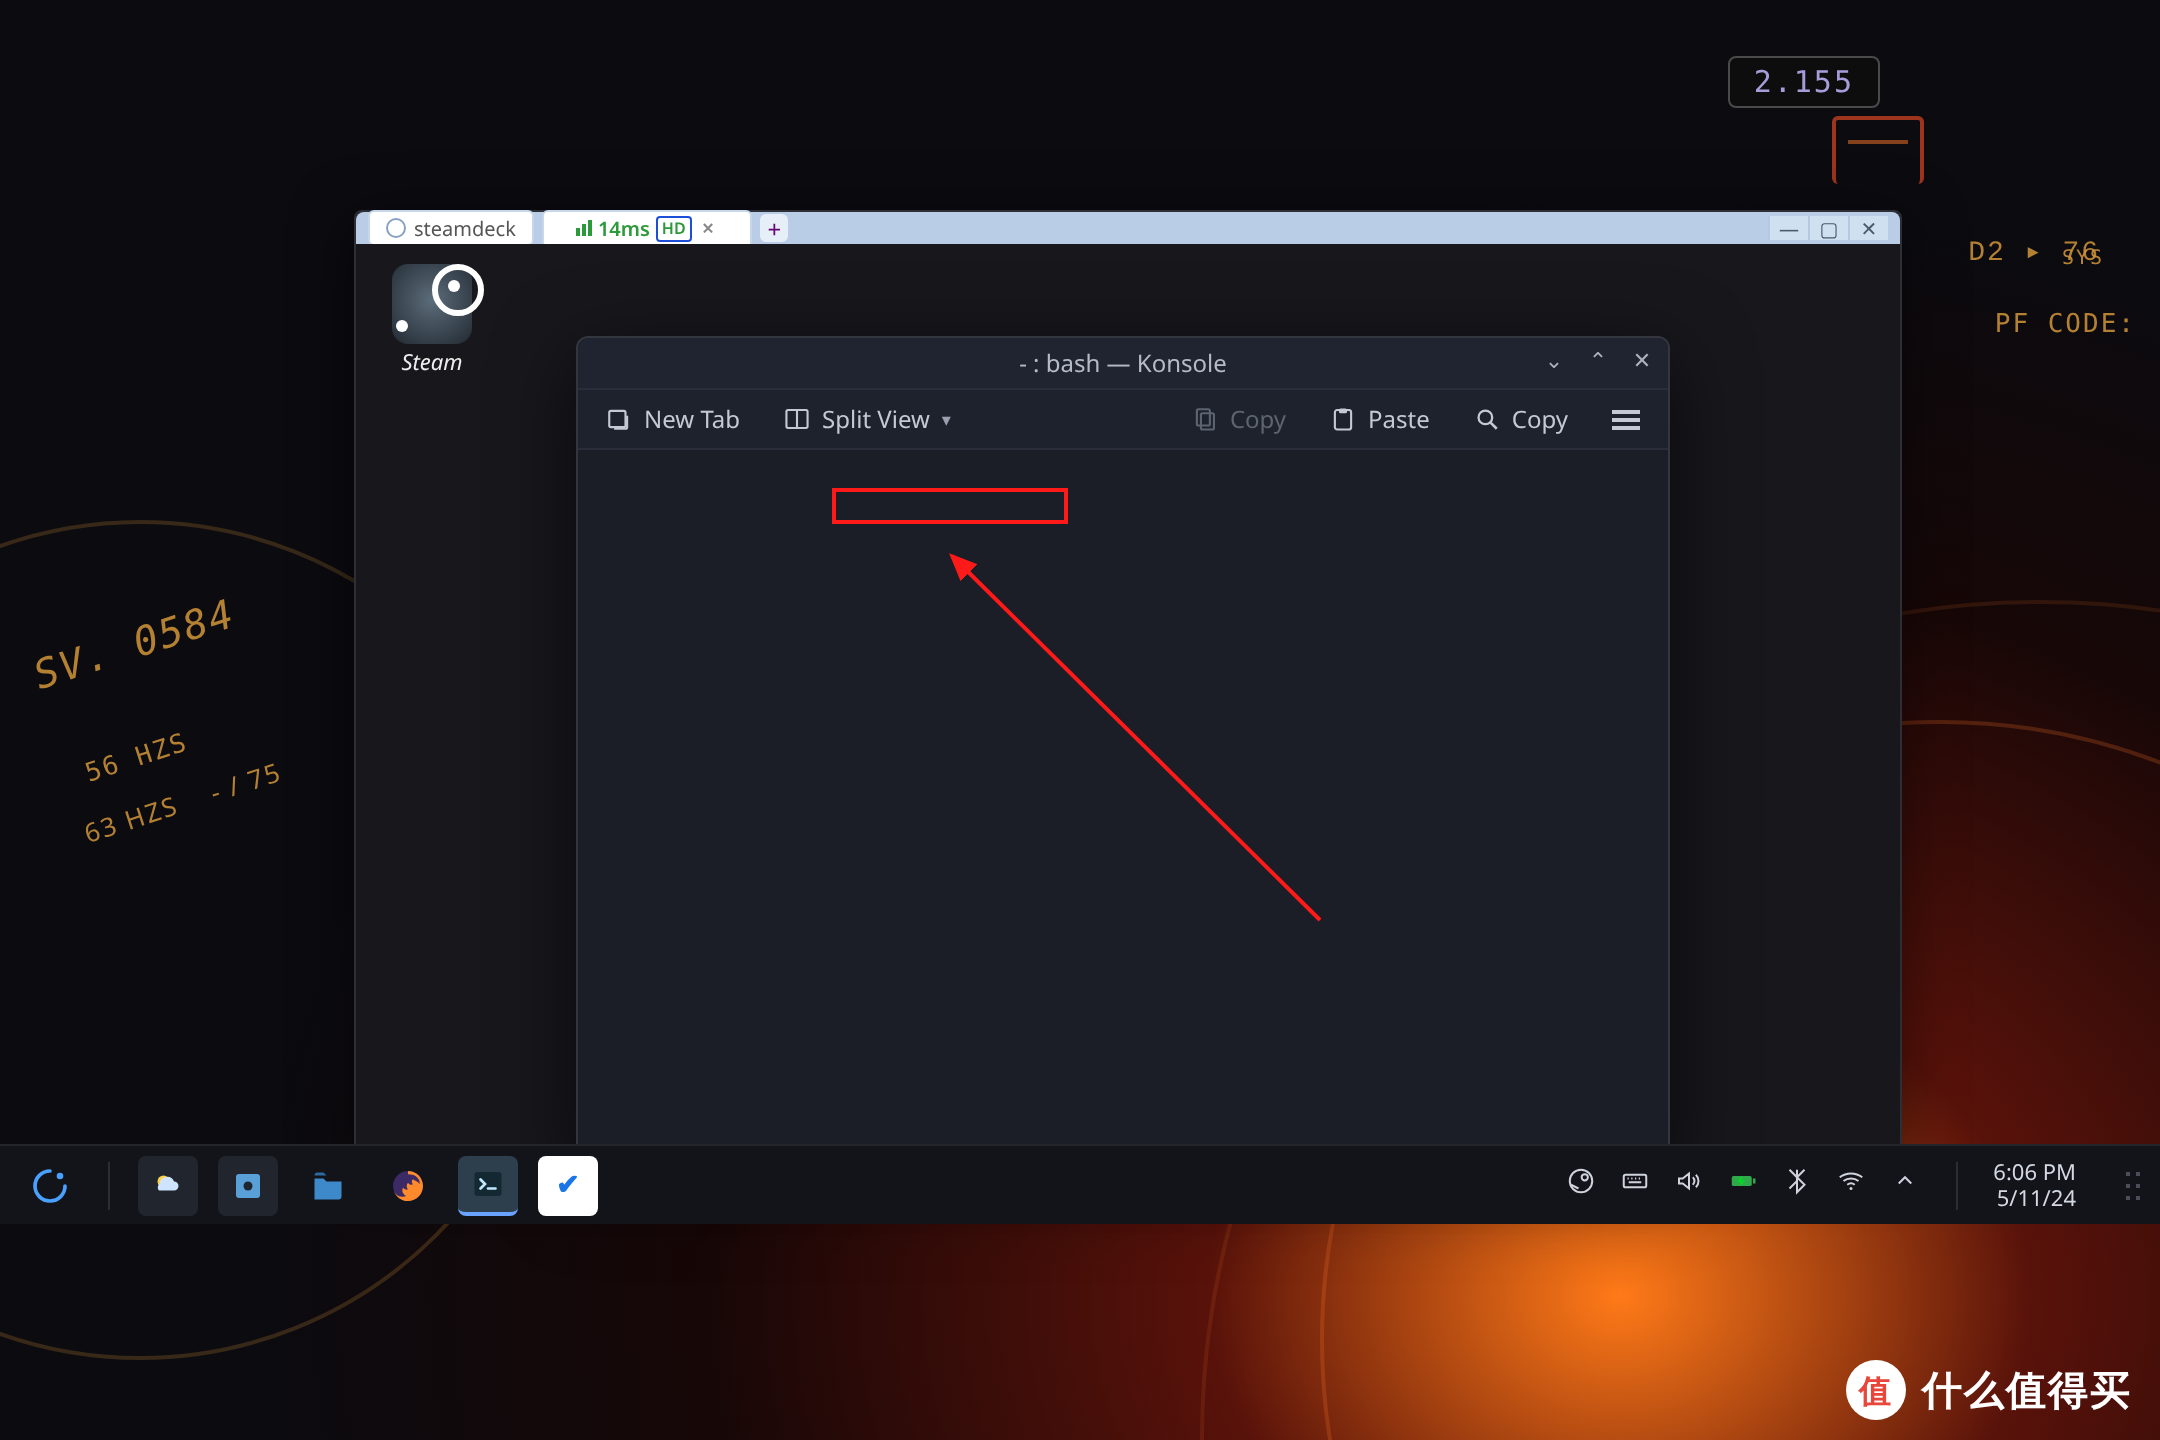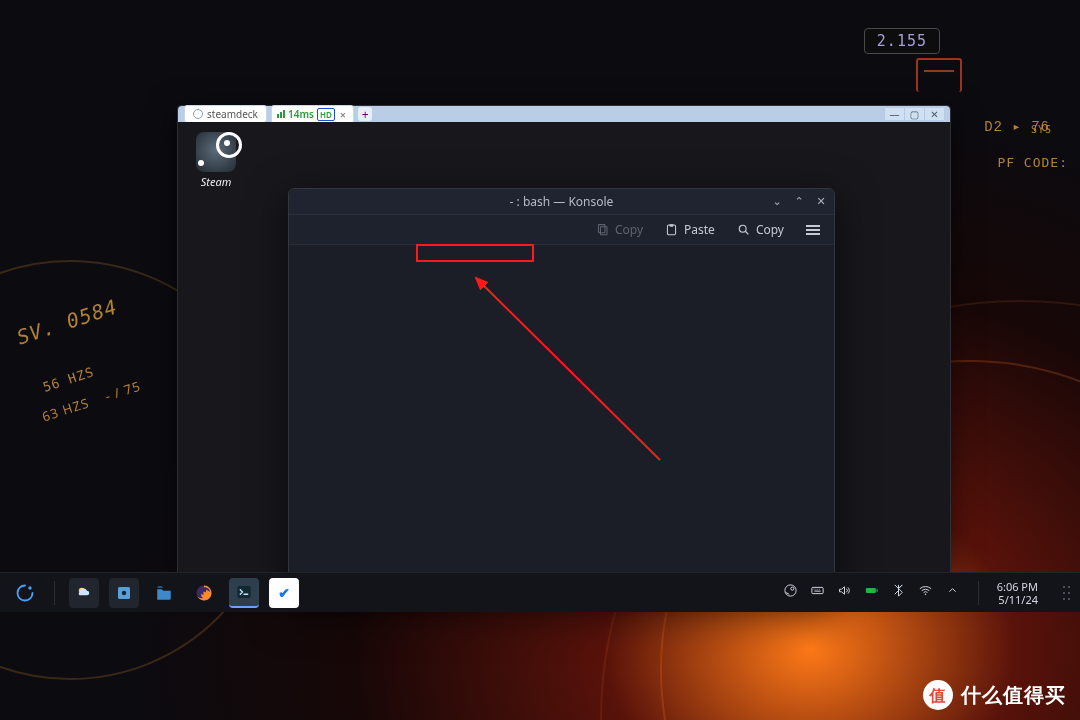--- a/index.html
+++ b/index.html
@@ -41,36 +41,36 @@
 
 
 .rv-window {
   position:absolute; left:177px; top:105px; width:774px; height:470px;
   background:#16161b; border:1px solid #2e2f36; border-radius:4px 4px 0 0;
   box-shadow:0 6px 30px rgba(0,0,0,.5);
 }
 .rv-titlebar { height:16px; background:#b9cee6; border-radius:4px 4px 0 0; display:flex; align-items:center; gap:4px; padding:0 6px; font-size:10px; color:#274; }
 .rv-tab { background:#fff; border:1px solid #c7d6e8; border-radius:3px; padding:1px 8px; display:flex; align-items:center; gap:4px; color:#555;}
 .rv-tab .gl { width:10px;height:10px;border:1px solid #88a3c1;border-radius:50%;}
-.rv-ping { background:#fff; border:1px solid #c7d6e8; border-radius:3px; padding:1px 5px; display:flex; align-items:center; gap:3px; color:#2c9a3a; font-weight:600;}
+.rv-ping { background:#fff; border:1px solid #c7d6e8; border-radius:3px; padding:1px 16px; display:flex; align-items:center; gap:3px; color:#2c9a3a; font-weight:600;}
 .rv-ping .bars { display:inline-flex; gap:1px; align-items:flex-end;}
 .rv-ping .bars i{width:2px;background:#2c9a3a;}
 .rv-ping .bars i:nth-child(1){height:4px}.rv-ping .bars i:nth-child(2){height:6px}.rv-ping .bars i:nth-child(3){height:8px}
 .rv-tab-x{color:#888;font-size:11px;padding:0 2px;cursor:pointer}
 .rv-add{width:14px;height:14px;border-radius:3px;display:flex;align-items:center;justify-content:center;color:#607;background:#e6eef7;font-size:12px;}
 .rv-winctl{margin-left:auto;display:flex;gap:0}
 .rv-winctl span{width:20px;height:12px;display:flex;align-items:center;justify-content:center;font-size:10px;color:#4b5b6e;background:#cfe0f1;border-left:1px solid #b4c9df}
 .rv-body{position:absolute; inset:16px 0 0 0; background:#17171c;}
 
 
 .inner-steam{position:absolute;left:18px;top:10px;text-align:center;color:#eee;font-size:11px;font-style:italic;font-family:Georgia,serif}
 
 
 .konsole {
-  position:absolute; left:288px; top:188px; width:547px; height:416px;
+  position:absolute; left:288px; top:168px; width:547px; height:416px;
   background:#1b1e27; border:1px solid #34363e; border-radius:6px;
   box-shadow:0 10px 40px rgba(0,0,0,.55);
   color:#cfd3dc; font-size:12px;
 }
 .k-titlebar{height:26px;display:flex;align-items:center;justify-content:center;position:relative;color:#b5bbc6;background:#202430;border-bottom:1px solid #2a2e3a;border-radius:6px 6px 0 0}
 .k-winbtns{position:absolute;right:6px;top:4px;display:flex;gap:8px}
 .k-winbtns span{width:14px;height:14px;display:flex;align-items:center;justify-content:center;font-size:11px;color:#aab0bc;border-radius:3px}
 .k-toolbar{height:30px;display:flex;align-items:center;padding:0 10px;gap:14px;background:#1e222c;border-bottom:1px solid #2a2e3a}
 .k-toolbar .grp{display:flex;align-items:center;gap:14px}
 .k-toolbar .grp.right{margin-left:auto}
@@ -175,20 +175,41 @@
   <div class="konsole">
     <div class="k-titlebar">
       <span>- : bash — Konsole</span>
       <div class="k-winbtns">
         <span>⌄</span>
         <span>⌃</span>
         <span>✕</span>
       </div>
     </div>
     <div class="k-toolbar">
+      <div class="grp">
+        <div class="k-btn">
+          <span class="ic-sm">
+            <svg viewBox="0 0 16 16" width="13" height="13">
+                <rect x="2" y="3" width="10" height="10" rx="1" fill="none" stroke="#c4c9d4" stroke-width="1.3"></rect>
+                <path d="M13 6v7a1 1 0 0 1-1 1H5" fill="none" stroke="#c4c9d4" stroke-width="1.3"></path>
+              </svg>
+          </span>
+          <span>New Tab</span>
+        </div>
+        <div class="k-btn">
+          <span class="ic-sm">
+            <svg viewBox="0 0 16 16" width="13" height="13">
+                <rect x="1.5" y="2.5" width="13" height="11" rx="1" fill="none" stroke="#c4c9d4" stroke-width="1.3"></rect>
+                <line x1="8" y1="2.5" x2="8" y2="13.5" stroke="#c4c9d4" stroke-width="1.3"></line>
+              </svg>
+          </span>
+          <span>Split View</span>
+          <span class="chev">▾</span>
+        </div>
+      </div>
       <div class="grp right">
         <div class="k-btn disabled">
           <span class="ic-sm">
             <svg viewBox="0 0 16 16" width="13" height="13">
                 <rect x="3" y="2" width="8" height="10" rx="1" fill="none" stroke="#5d6470" stroke-width="1.3"></rect>
                 <rect x="5.5" y="4.5" width="8" height="10" rx="1" fill="none" stroke="#5d6470" stroke-width="1.3"></rect>
               </svg>
           </span>
           <span>Copy</span>
         </div>

